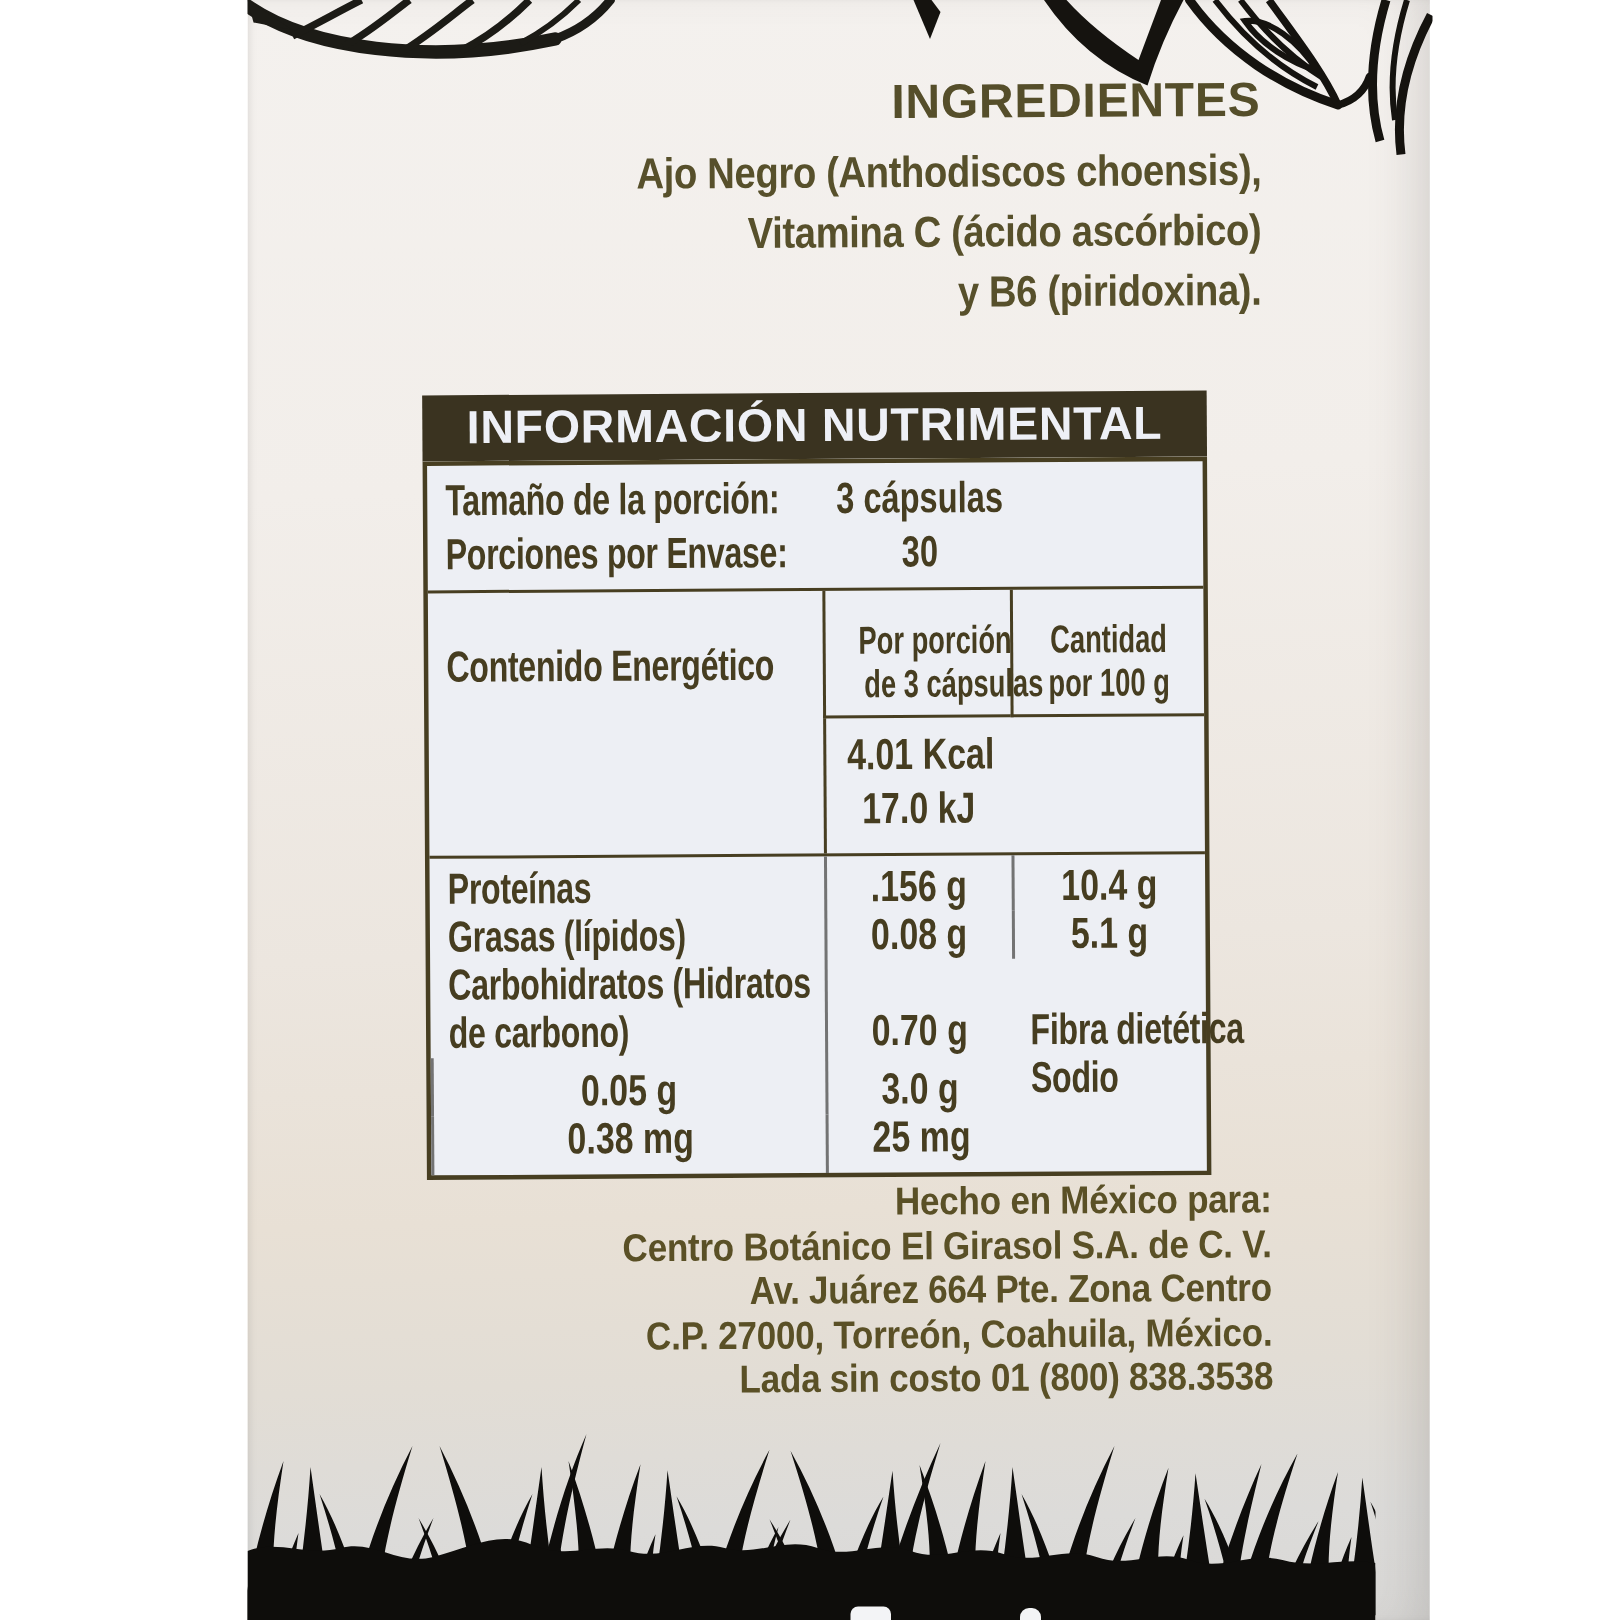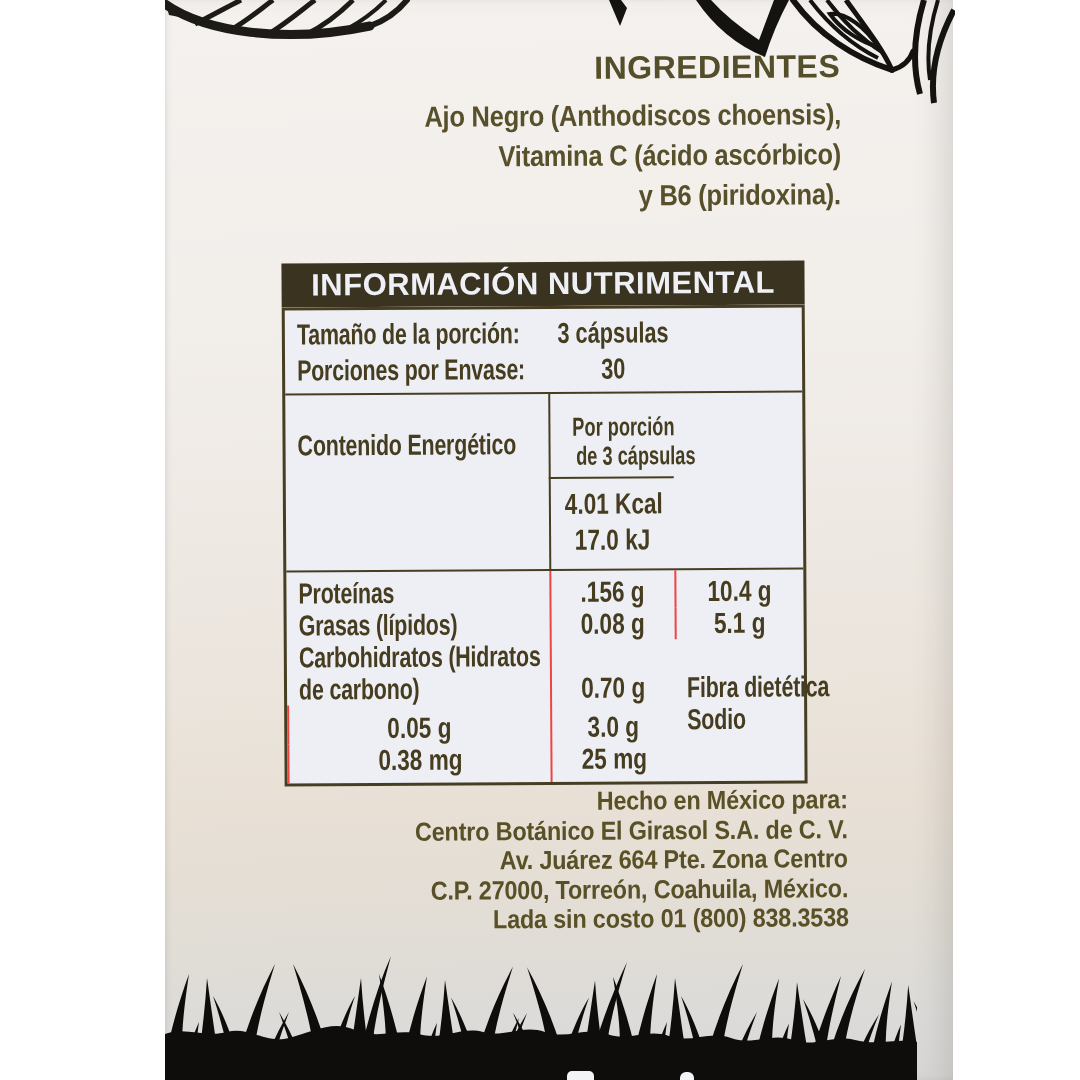--- a/index.html
+++ b/index.html
@@ -39,21 +39,21 @@
        text-align:center;font-size:26px;font-weight:bold;line-height:29px;padding:19px 0 6px;}
   .e-h .cx{transform:scaleX(.70);}
   .e-v{border-left:2px solid #473e21;grid-row:2;text-align:center;
        font-size:29px;font-weight:bold;line-height:36px;padding:7px 0 11px;}
   .e-v .cx{transform:scaleX(.78);}
 
   .nutrients{display:grid;grid-template-columns:263px 125px 129px;border-top:2px solid #473e21;}
   .n-lab{padding-left:12px;font-size:29px;font-weight:bold;line-height:32px;display:flex;align-items:flex-end;}
   .n-lab .cl{transform:scaleX(.74);letter-spacing:-.3px;transform-origin:0 100%;}
   .n-val{font-size:29px;font-weight:bold;line-height:32px;display:flex;align-items:flex-end;justify-content:center;
-         border-left:2px solid #ef4444;}
+         border-left:2px solid #737373;}
   .n-val .cx{transform:scaleX(.78);transform-origin:50% 100%;}
   .row-first{padding-top:5px;}
   .row-last{padding-bottom:7px;}
 
   
   .address{position:absolute;top:787px;right:107px;text-align:right;color:#5a5026;}
   .addr-line{font-size:26px;font-weight:bold;line-height:29.5px;}
   .addr-line .cr{transform:scaleX(.90);letter-spacing:-.2px;}
 
   
@@ -118,20 +118,23 @@
               <span class="val"><span class="cx">30</span></span>
             </div>
           </div>
 
           <div class="energy">
             <div class="e-label">
               <span class="cl">Contenido Energético</span></div>
             <div class="e-h" style="grid-column:2">
               <span class="cx">Por porción</span><br>
               <span class="cx">de 3 cápsulas</span></div>
+            <div class="e-h" style="grid-column:3">
+              <span class="cx">Cantidad</span><br>
+              <span class="cx">por 100 g</span></div>
             <div class="e-v" style="grid-column:2">
               <span class="cx">4.01 Kcal</span><br>
               <span class="cx">17.0 kJ</span></div>
           </div>
 
           <div class="nutrients">
             <div class="n-lab row-first">
                 <span class="cl">Proteínas</span>
               </div>
             <div class="n-val row-first">

